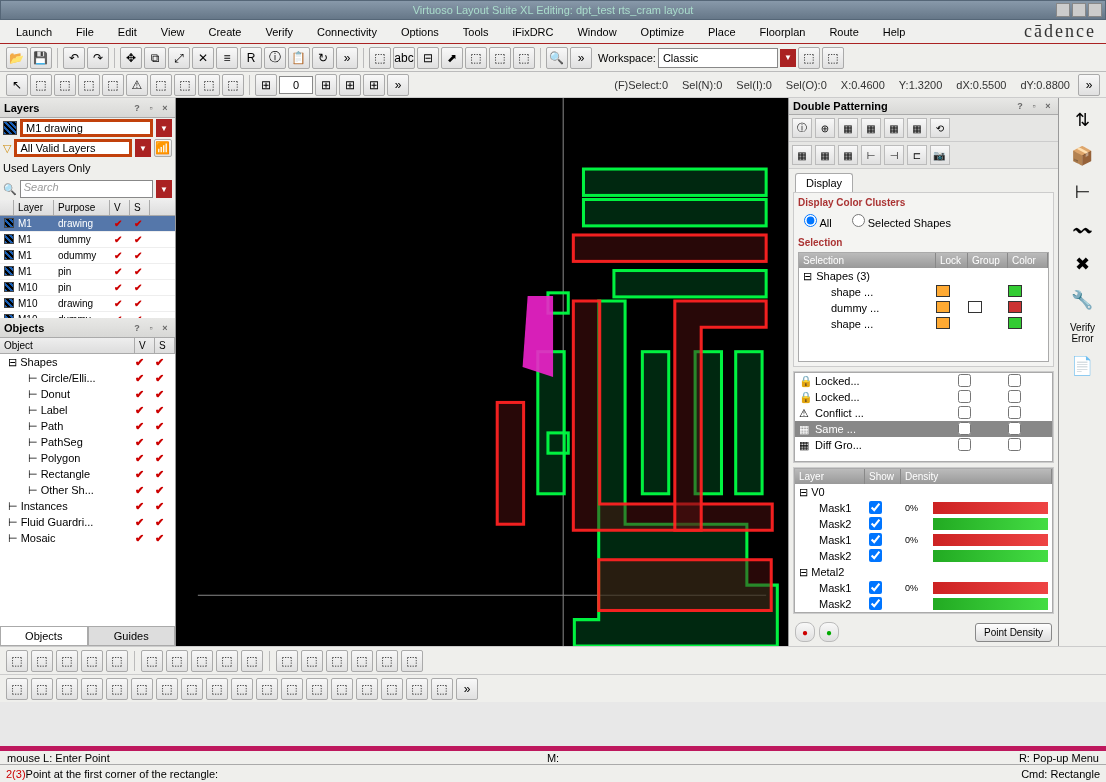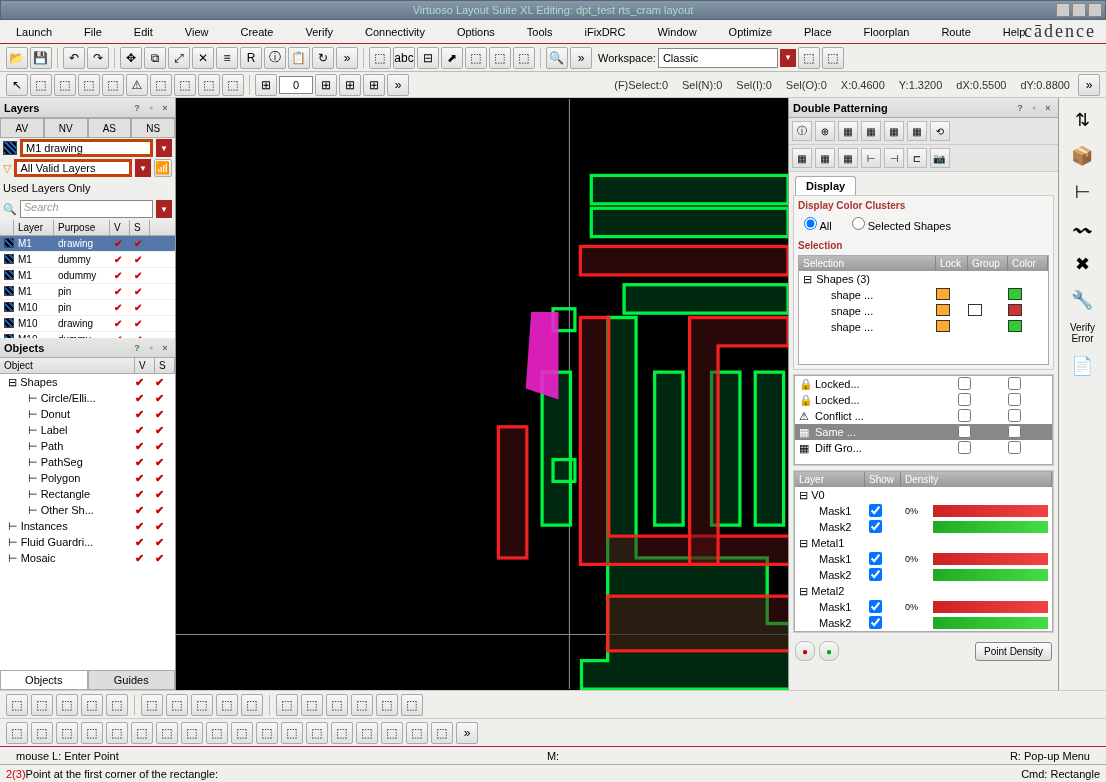--- a/index.html
+++ b/index.html
@@ -1,20 +1,20 @@
 <!DOCTYPE html>
 <html><head>
 <meta charset="utf-8">
 <style>
 * { box-sizing: border-box; margin: 0; padding: 0; font-family: Arial, sans-serif; font-size: 11px; }
 body { background: #e8e8e8; width: 1106px; height: 782px; overflow: hidden; display: flex; flex-direction: column; }
 .titlebar { background: linear-gradient(#8899aa, #667788); color: #aaddcc; height: 20px; display: flex; align-items: center; justify-content: center; font-size: 12px; border: 1px solid #556677; }
 .titlebar-controls { position: absolute; right: 4px; display: flex; gap: 2px; }
 .tc-btn { width: 14px; height: 14px; background: #ccc; border: 1px solid #888; }
-.menubar { background: #f0f0ee; height: 24px; display: flex; align-items: center; padding: 0 8px; gap: 16px; border-bottom: 1px solid #aa2222; position: relative; }
+.menubar { background: #f0f0ee; height: 24px; display: flex; align-items: center; padding: 0 8px; gap: 8px; border-bottom: 1px solid #aa2222; position: relative; }
 .menu-item { padding: 3px 8px; cursor: pointer; }
 .cadence-logo { position: absolute; right: 10px; font-family: serif; font-size: 18px; letter-spacing: 2px; color: #333; }
 .toolbar { background: #efefec; height: 28px; display: flex; align-items: center; padding: 2px 6px; gap: 2px; border-bottom: 1px solid #bbb; }
 .tbtn { width: 22px; height: 22px; background: linear-gradient(#f8f8f8,#e0e0e0); border: 1px solid #aaa; border-radius: 2px; display: flex; align-items: center; justify-content: center; cursor: pointer; font-size: 12px; }
 .sep { width: 1px; height: 20px; background: #bbb; margin: 0 3px; }
 .workspace-label { font-size: 11px; margin-left: 4px; }
 .workspace-select { background: #fff; border: 1px solid #888; height: 20px; width: 120px; padding: 0 4px; display: flex; align-items: center; justify-content: space-between; }
 .red-drop { width: 16px; height: 18px; background: #aa2222; color: #fff; display: flex; align-items: center; justify-content: center; font-size: 8px; }
 .statusbar2 { background: #efefec; height: 26px; display: flex; align-items: center; padding: 2px 6px; gap: 2px; border-bottom: 1px solid #ccc; }
 .status-text { font-size: 11px; color: #333; padding: 0 6px; }
@@ -45,42 +45,42 @@
 .tabs-bottom { display: flex; height: 20px; }
 .tab-b { flex: 1; background: #ddd; border: 1px solid #aaa; display: flex; align-items: center; justify-content: center; cursor: pointer; }
 .tab-b.active { background: #fff; }
 
 .canvas-area { flex: 1; background: #000; position: relative; }
 .canvas-area svg { width: 100%; height: 100%; }
 
 .right-panel { width: 270px; background: #efefec; display: flex; flex-direction: column; border-left: 1px solid #999; }
 .rp-toolbar { display: flex; flex-wrap: wrap; padding: 3px; gap: 3px; background: #e6e6e4; border-bottom: 1px solid #ccc; }
 .rp-tbtn { width: 20px; height: 20px; border: 1px solid #bbb; background: linear-gradient(#f8f8f8,#e0e0e0); cursor: pointer; display: flex; align-items: center; justify-content: center; font-size: 10px; }
-.display-tab { background: #fff; border: 1px solid #aaa; border-bottom: none; padding: 3px 10px; margin: 4px 0 0 6px; width: fit-content; border-radius: 3px 3px 0 0; font-weight: bold; }
+.display-tab { background: #fff; border: 1px solid #aaa; border-bottom: none; padding: 3px 10px; margin: 4px 0 0 6px; width: fit-content; border-radius: 3px 3px 0 0; }
 .rp-section { border: 1px solid #ccc; margin: 0 4px 4px 4px; background: #f4f4f2; padding: 4px; }
 .rp-section-title { color: #aa3333; font-weight: bold; font-size: 10px; margin-bottom: 4px; }
 .radio-row { display: flex; gap: 20px; padding: 2px 6px; align-items: center; }
 .rp-table { background: #fff; border: 1px solid #aaa; font-size: 10px; }
 .rp-thead { display: flex; background: linear-gradient(#bbb,#999); color: #fff; }
 .rp-thead span { padding: 2px 4px; border-right: 1px solid #888; font-size: 10px; }
 .rp-trow { display: flex; align-items: center; height: 16px; padding-left: 4px; }
 .rp-trow.sel { background: #888; color: #fff; }
 .color-sw { width: 14px; height: 12px; border: 1px solid #333; display: inline-block; }
 .density-bar { height: 12px; flex: 1; margin: 0 4px; }
 .density-bar.red { background: linear-gradient(90deg, #cc2222, #ee4444); }
 .density-bar.green { background: linear-gradient(90deg, #22aa22, #44dd44); }
 .update-btn { background: linear-gradient(#fff,#ddd); border: 1px solid #888; padding: 3px 8px; border-radius: 3px; font-size: 10px; cursor: pointer; }
 
 .far-right { width: 48px; background: #efefec; border-left: 1px solid #999; display: flex; flex-direction: column; align-items: center; padding-top: 8px; gap: 8px; }
 .far-btn { width: 32px; height: 28px; display: flex; align-items: center; justify-content: center; font-size: 18px; cursor: pointer; }
 .verify-label { font-size: 10px; text-align: center; }
 
 .bottom-toolbars { background: #efefec; }
 .btoolbar { height: 28px; display: flex; align-items: center; padding: 2px 6px; gap: 3px; border-top: 1px solid #ccc; }
-.footer { height: 18px; background: #efefec; display: flex; align-items: center; padding: 0 16px; border-top: 1px solid #be185d; font-size: 10px; }
+.footer { height: 18px; background: #efefec; display: flex; align-items: center; padding: 0 7px; border-top: 5px solid #be185d; font-size: 10px; margin-top: 44px; }
 .footer span { flex: 1; }
 .footer2 { height: 18px; background: #efefec; display: flex; align-items: center; padding: 0 6px; border-top: 1px solid #aaa; font-size: 10px; }
 .red-num { color: #cc0000; }
 </style>
 </head>
 <body>
 
 <div class="titlebar">
   <span>Virtuoso Layout Suite XL Editing: dpt_test rts_cram layout</span>
   <div class="titlebar-controls">
@@ -180,26 +180,20 @@
 <div class="main-area">
   <div class="left-panel">
     <div class="panel-header">
       <span>Layers</span>
       <div class="panel-ctrls">
         <span>?</span>
         <span>▫</span>
         <span>×</span>
       </div>
     </div>
-    <div class="layer-tabs">
-      <div class="layer-tab">AV</div>
-      <div class="layer-tab">NV</div>
-      <div class="layer-tab">AS</div>
-      <div class="layer-tab">NS</div>
-    </div>
     <div class="layer-row">
       <div class="layer-swatch"></div>
       <div class="layer-name">M1 drawing</div>
       <div class="red-drop">▼</div>
     </div>
     <div class="layer-row">
       <span style="color:#cc8800">▽</span>
       <div class="layer-name">All Valid Layers</div>
       <div class="red-drop">▼</div>
       <div class="tbtn" style="width:18px;height:18px">📶</div>
@@ -430,21 +424,21 @@
         </div>
         <div class="rp-trow">⊟ <span style="margin-left:4px">Shapes (3)</span></div>
         <div id="sel-items">
             <div class="rp-trow">
               <span style="flex:1;padding-left:28px">shape ...</span>
               <span style="width:32px"><span class="color-sw" style="background:#ffaa33"></span></span>
               <span style="width:40px"></span>
               <span style="width:40px"><span class="color-sw" style="background:#33cc33"></span></span>
             </div>
             <div class="rp-trow">
-              <span style="flex:1;padding-left:28px">snape ...</span>
+              <span style="flex:1;padding-left:28px">dummy ...</span>
               <span style="width:32px"><span class="color-sw" style="background:#ffaa33"></span></span>
               <span style="width:40px"><span class="color-sw" style="background:#fff"></span></span>
               <span style="width:40px"><span class="color-sw" style="background:#cc3333"></span></span>
             </div>
             <div class="rp-trow">
               <span style="flex:1;padding-left:28px">shape ...</span>
               <span style="width:32px"><span class="color-sw" style="background:#ffaa33"></span></span>
               <span style="width:40px"></span>
               <span style="width:40px"><span class="color-sw" style="background:#33cc33"></span></span>
             </div>
@@ -504,25 +498,20 @@
               <span style="width:70px;padding-left:20px">Mask1</span>
               <span style="width:36px"><input type="checkbox" checked="" style=""></span>
               <span style="width:24px;font-size:9px">0%</span>
               <div class="density-bar red"></div>
             </div>
             <div class="rp-trow">
               <span style="width:70px;padding-left:20px">Mask2</span>
               <span style="width:36px"><input type="checkbox" checked="" style=""></span>
               <span style="width:24px;font-size:9px"></span>
               <div class="density-bar green"></div>
-            </div>
-            <div class="rp-trow">
-              <span style="width:70px">⊟ Metal1</span>
-              <span style="width:36px"></span>
-              <span style="flex:1"></span>
             </div>
             <div class="rp-trow">
               <span style="width:70px;padding-left:20px">Mask1</span>
               <span style="width:36px"><input type="checkbox" checked="" style=""></span>
               <span style="width:24px;font-size:9px">0%</span>
               <div class="density-bar red"></div>
             </div>
             <div class="rp-trow">
               <span style="width:70px;padding-left:20px">Mask2</span>
               <span style="width:36px"><input type="checkbox" checked="" style=""></span>

